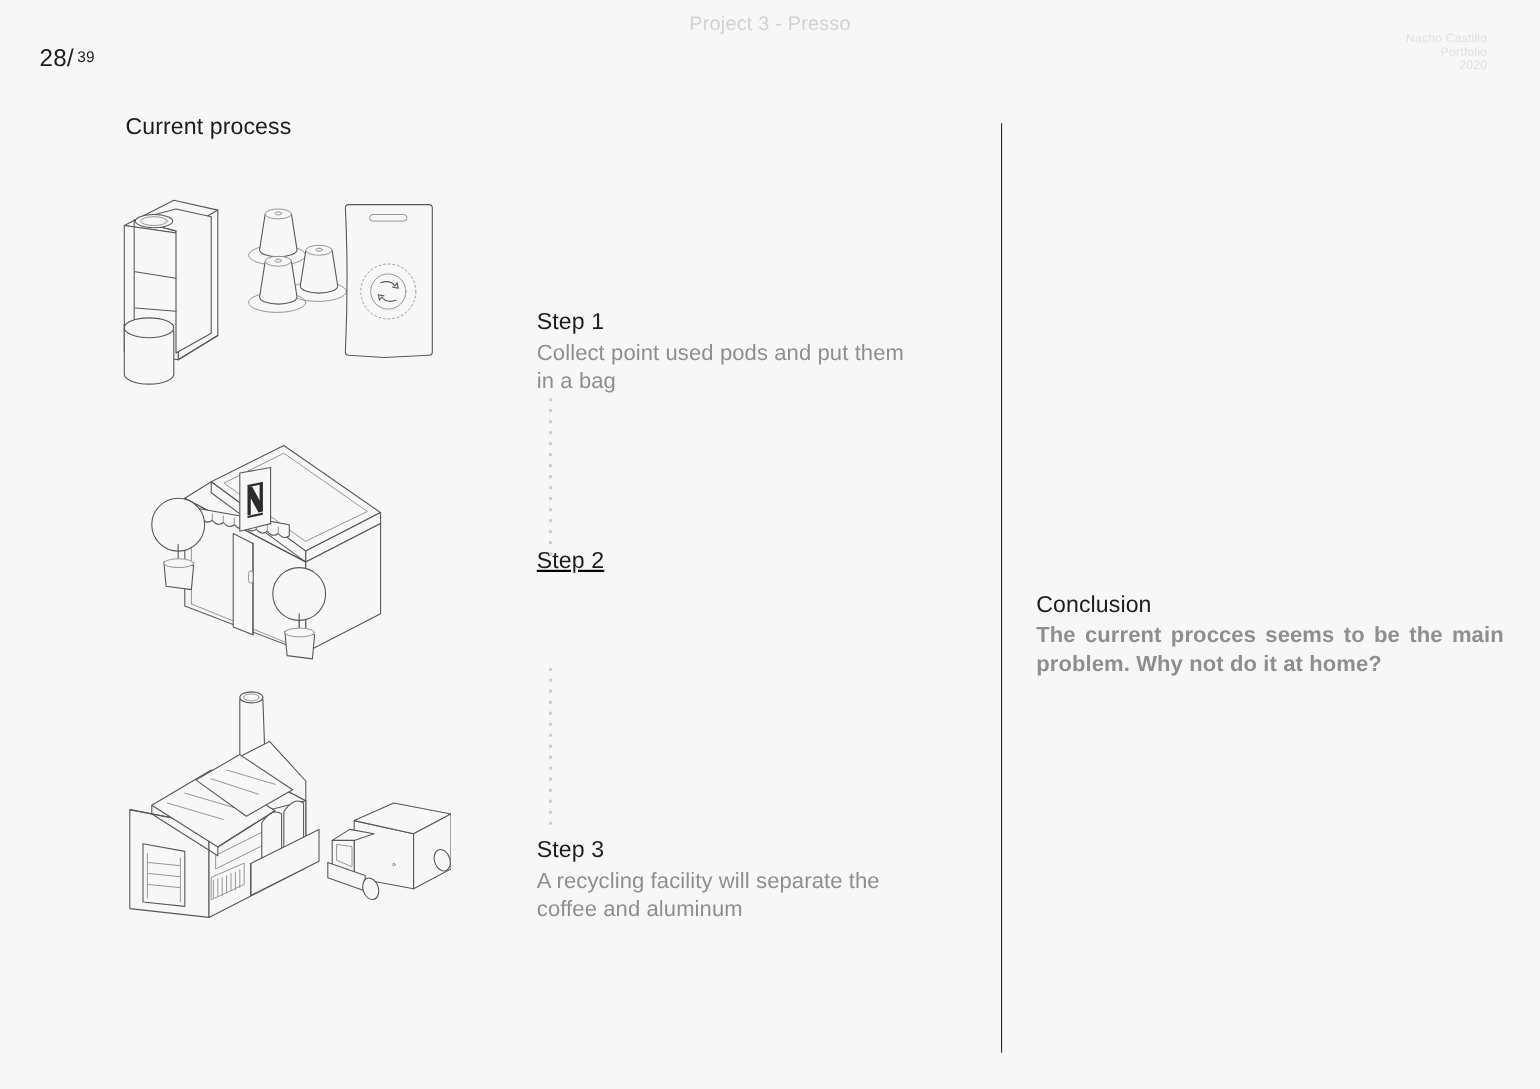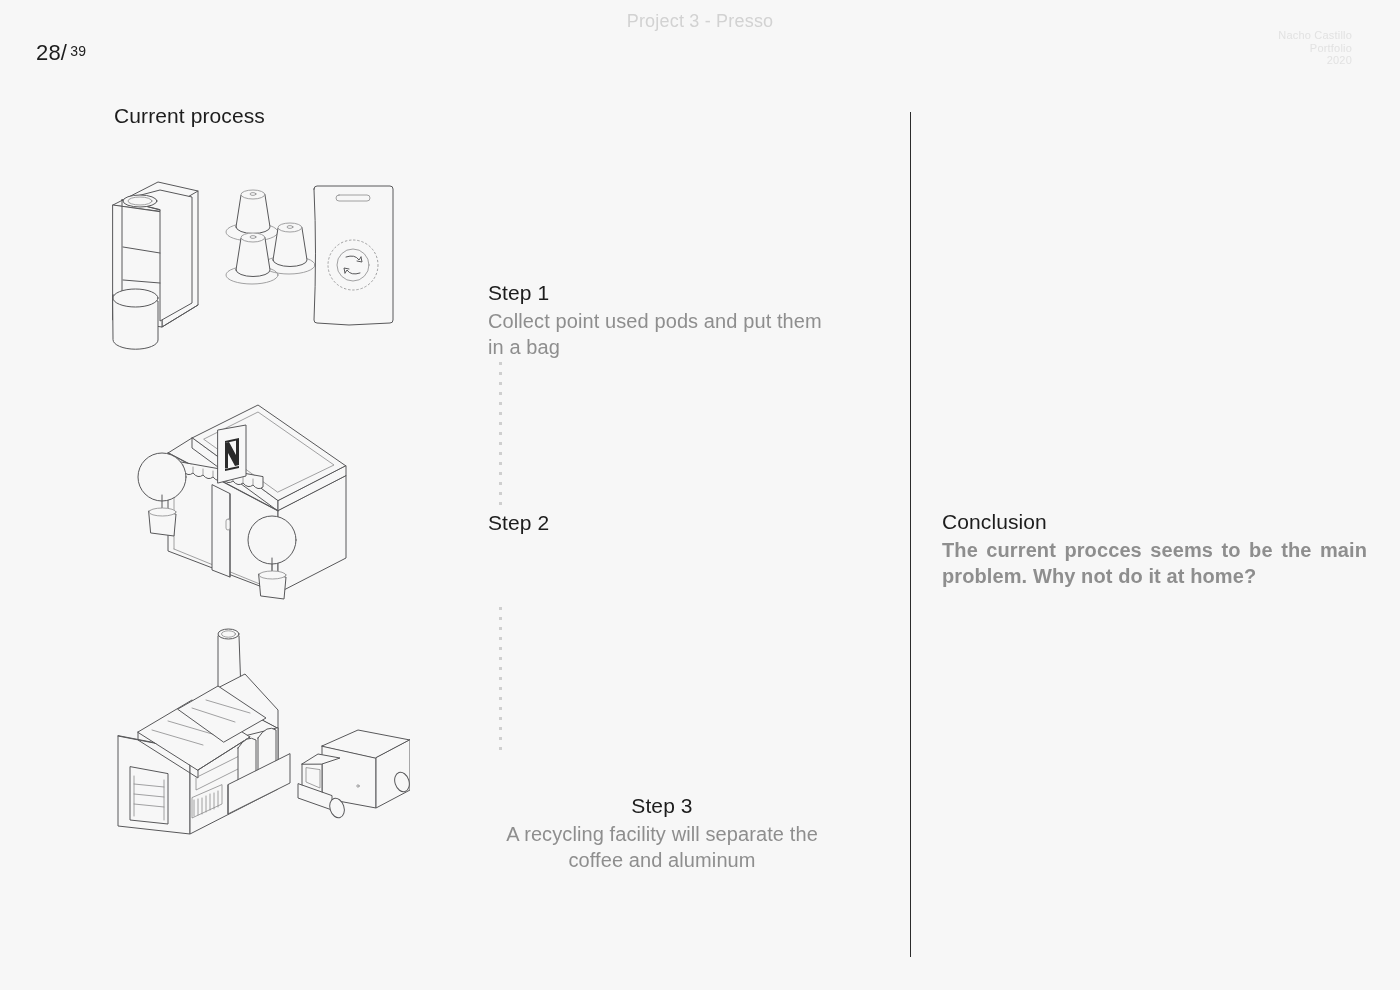--- a/index.html
+++ b/index.html
@@ -80,22 +80,22 @@
   #illus-2 { left: 130px; top: 403px; }
   #illus-3 { left: 100px; top: 612px; }
 
   
   .step {
     position: absolute;
     left: 488px;
     width: 348px;
   }
   #step-1 { top: 261px; margin-top: 20px; }
-  #step-2 { top: 511px; }
-  #step-3 { top: 794px; text-align: center; }
+  #step-2 { top: 498px; text-decoration: underline; }
+  #step-3 { top: 761px; }
 
   .step-title {
     font-size: 21px;
     color: #1d1d1d;
     letter-spacing: .1px;
     margin-bottom: 3px;
   }
   .step-body {
     font-size: 20px;
     line-height: 26px;
@@ -113,21 +113,21 @@
     background-size: 3px 10px;
     background-repeat: repeat-y;
   }
   #dots-1 { top: 362px; height: 146px; }
   #dots-2 { top: 607px; height: 146px; }
 
   
   #conclusion {
     position: absolute;
     left: 942px;
-    top: 510px;
+    top: 538px;
     width: 425px;
   }
   .concl-title {
     font-size: 21px;
     color: #1d1d1d;
     letter-spacing: .1px;
     margin-bottom: 3px;
   }
   .concl-body {
     font-size: 20px;

